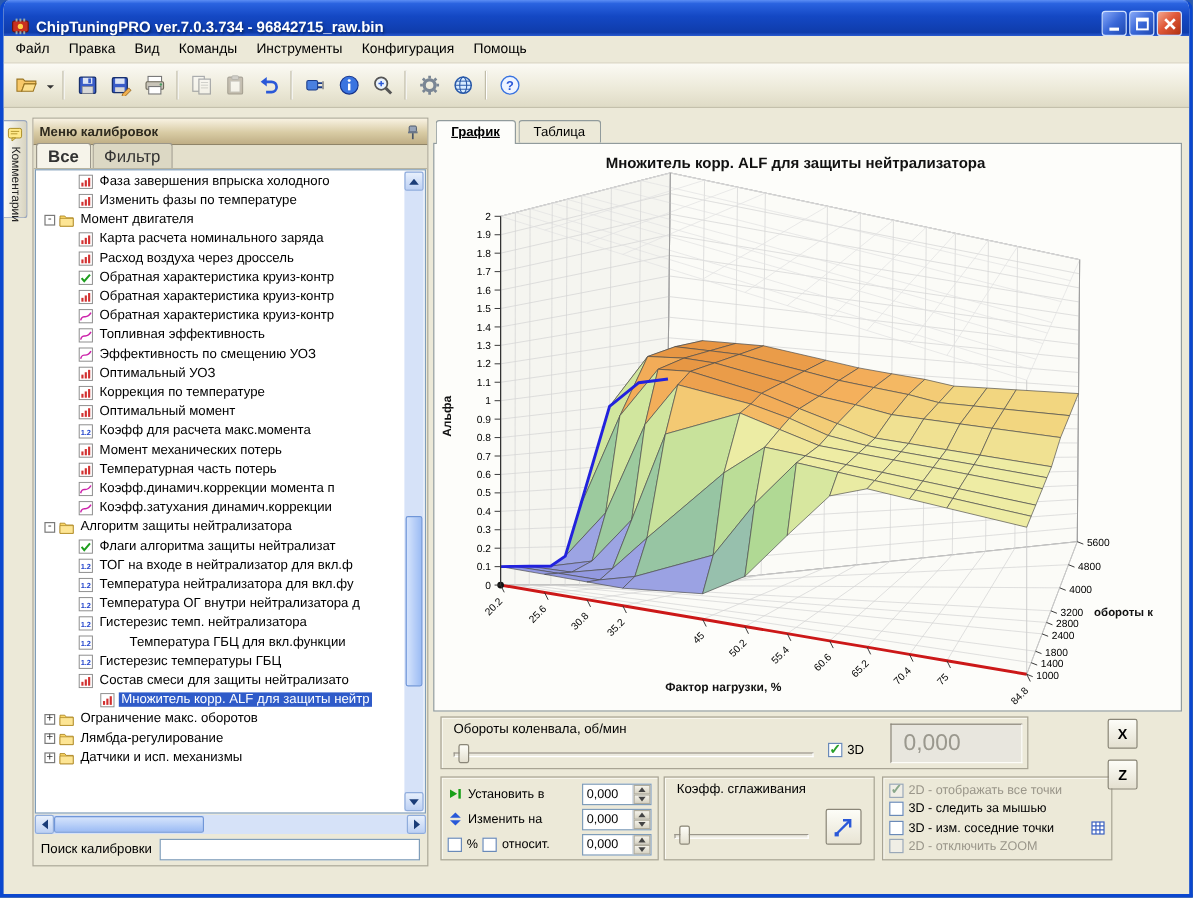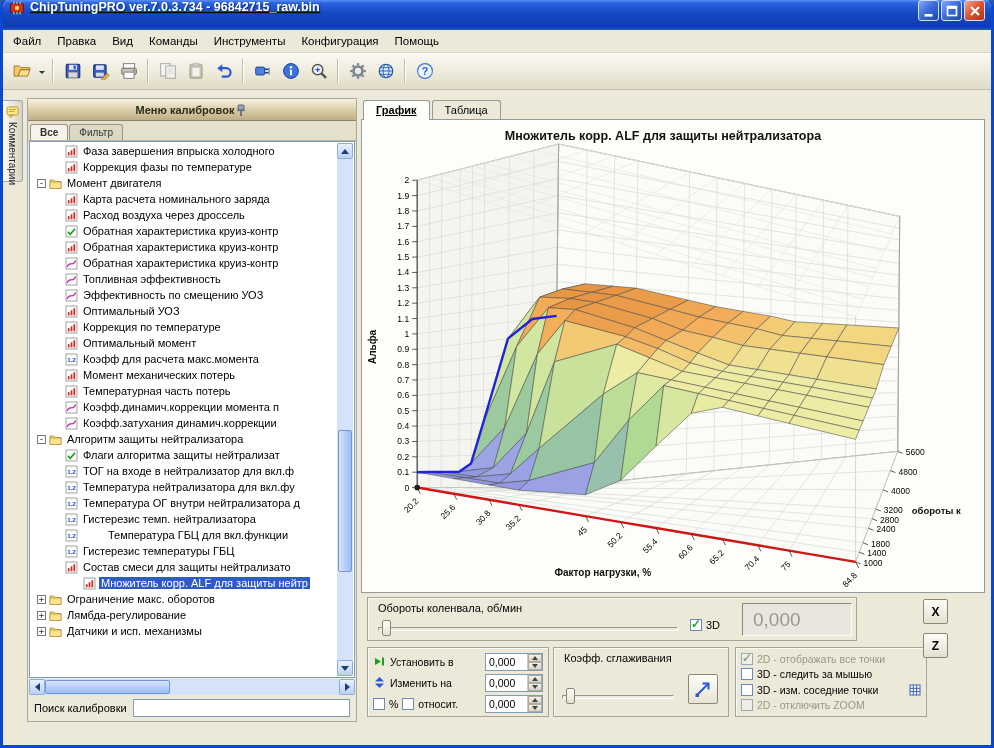--- a/index.html
+++ b/index.html
@@ -1,37 +1,37 @@
 <!DOCTYPE html>
 <html><head>
 <meta charset="utf-8">
 <style>
   html,body{margin:0;padding:0;background:#2a5ab0;font-family:"Liberation Sans",sans-serif;}
   .window{position:relative;width:994px;height:748px;box-sizing:border-box;border:3px solid #0b47cf;border-top:none;border-radius:8px 8px 0 0;overflow:hidden;background:#ece9d8;display:flex;flex-direction:column;}
-  .titlebar{height:30px;flex:0 0 30px;background:linear-gradient(180deg,#5c8ef4 0%,#2a63e0 10%,#1448c4 45%,#0f3cab 90%,#2a5ad0 100%);display:flex;align-items:flex-start;padding:0 6px;gap:5px;text-decoration:underline;}
+  .titlebar{height:30px;flex:0 0 30px;background:linear-gradient(180deg,#5c8ef4 0%,#2a63e0 10%,#1448c4 45%,#0f3cab 90%,#2a5ad0 100%);display:flex;align-items:flex-end;padding:0 6px;gap:5px;}
   .title-text{color:#fff;font-weight:bold;font-size:12.5px;text-shadow:1px 1px 2px #0a2a70;flex:1;white-space:nowrap;overflow:hidden;}
   .win-buttons{display:flex;gap:2px;}
   .winbtn{width:21px;height:21px;border-radius:3px;border:1px solid #cfe0ff;display:flex;align-items:center;justify-content:center;box-sizing:border-box;}
   .winbtn.min,.winbtn.max{background:linear-gradient(135deg,#86a8f8 0%,#3a68d8 50%,#1e48b0 100%);}
   .winbtn.close{background:linear-gradient(135deg,#f4a890 0%,#e05838 45%,#b03010 100%);}
   .menubar{height:22px;flex:0 0 22px;display:flex;align-items:center;background:#ece9d8;border-bottom:1px solid #d8d4c4;padding-left:2px;}
   .menu-item{font-size:11.5px;padding:3px 8px;color:#000;}
   .toolbar{height:36px;flex:0 0 36px;display:flex;align-items:center;background:linear-gradient(180deg,#fbfaf4 0%,#ece9d8 60%,#dfdbc6 100%);border-bottom:1px solid #c4c0ac;padding:0 5px;gap:1px;}
   .tbtn{width:27px;height:27px;display:flex;align-items:center;justify-content:center;border-radius:2px;}
   .tbtn.disabled{opacity:.45;filter:grayscale(.8);}
   .tsep{width:1px;height:24px;background:#c0bca8;border-right:1px solid #fff;margin:0 4px;}
   .tdrop{width:11px;height:27px;display:flex;align-items:center;justify-content:center;}
   .tdrop::after{content:"";border:3.5px solid transparent;border-top-color:#333;margin-top:6px;}
   .workarea{flex:1;position:relative;}
   .side-tab{position:absolute;left:0;top:10px;width:20px;height:82px;background:linear-gradient(90deg,#fdfcf6,#d8d4c0);border:1px solid #9aa6bc;border-left:none;border-radius:0 3px 3px 0;display:flex;flex-direction:column;align-items:center;padding-top:4px;gap:4px;box-sizing:border-box;}
   .side-text{writing-mode:vertical-rl;font-size:10px;color:#222;}
   .calib-panel{position:absolute;left:24px;top:8px;width:330px;height:624px;display:flex;flex-direction:column;background:#ece9d8;border:1px solid #aca899;box-sizing:border-box;}
-  .calib-header{height:21px;flex:0 0 21px;background:linear-gradient(180deg,#f8f2e2 0%,#d8cba4 55%,#bfae85 100%);border-bottom:1px solid #8f8468;display:flex;align-items:center;justify-content:center;padding:0 5px;font-size:11px;font-weight:bold;color:#2e2a1e;}
+  .calib-header{height:21px;flex:0 0 21px;background:linear-gradient(180deg,#f8f2e2 0%,#d8cba4 55%,#bfae85 100%);border-bottom:1px solid #8f8468;display:flex;align-items:center;justify-content:space-between;padding:0 5px;font-size:11px;font-weight:bold;color:#2e2a1e;}
   .calib-tabs{height:19px;flex:0 0 19px;display:flex;align-items:flex-end;padding-left:2px;background:#e4e0cc;border-bottom:1px solid #b8b4a0;}
-  .ctab{font-size:10px;padding:2px 9px;border:1px solid #9a968a;border-bottom:none;border-radius:3px 3px 0 0;background:#dcd8c4;margin-right:1px;color:#333;}
+  .ctab{font-size:14px;padding:2px 9px;border:1px solid #9a968a;border-bottom:none;border-radius:3px 3px 0 0;background:#dcd8c4;margin-right:1px;color:#333;}
   .ctab.active{background:#f6f4ea;font-weight:bold;}
   .tree-wrap{flex:1;position:relative;background:#fff;border:1px solid #7f9db9;margin:0 1px;overflow:hidden;}
   .tree{position:absolute;top:1px;left:1px;right:17px;bottom:0;overflow:hidden;}
   .trow{height:16px;display:flex;align-items:center;font-size:11px;white-space:nowrap;color:#000;box-sizing:border-box;}
   .trow .exp{width:9px;height:9px;flex:0 0 9px;border:1px solid #7a7a7a;background:#fff;font-size:9px;line-height:7px;text-align:center;margin-right:3px;box-sizing:border-box;color:#333;font-family:"DejaVu Sans Mono",monospace;}
   .trow .ticon{flex:0 0 13px;margin-right:3px;display:flex;}
   .trow .tlabel{padding:0 2px;}
   .trow.selected .tlabel{background:#2f5bc9;color:#fff;}
   .vscroll{position:absolute;top:1px;bottom:1px;right:1px;width:16px;background:#d6e2f8;display:flex;flex-direction:column;}
   .sbtn{height:16px;flex:0 0 16px;width:16px;background:linear-gradient(180deg,#e8f0fc,#bcd0f4);border:1px solid #8facdc;box-sizing:border-box;border-radius:2px;display:flex;align-items:center;justify-content:center;}
@@ -331,21 +331,21 @@
             </div>
             <div class="trow" style="padding-left: 34px;">
               <span class="ticon">
                 <svg width="13" height="13" viewBox="0 0 13 13">
                   <rect x="1" y="1" width="11" height="11" fill="#fff" stroke="#8a8a8a" stroke-width=".8"></rect>
                   <rect x="2.8" y="7.2" width="1.8" height="3.2" fill="#d23030"></rect>
                   <rect x="5.6" y="5.2" width="1.8" height="5.2" fill="#d23030"></rect>
                   <rect x="8.4" y="3.2" width="1.8" height="7.2" fill="#d23030"></rect>
                 </svg>
               </span>
-              <span class="tlabel">Коррекция фазы по температуре</span>
+              <span class="tlabel">Изменить фазы по температуре</span>
             </div>
             <div class="trow" style="padding-left: 6px;">
               <span class="exp">-</span>
               <span class="ticon">
                 <svg width="13" height="13" viewBox="0 0 13 13">
                   <path d="M1 3h4l1.2 1.5H12v7H1z" fill="#fbd768" stroke="#a8821e" stroke-width=".7"></path>
                   <path d="M1 5h11v6.5H1z" fill="#fde594" stroke="#a8821e" stroke-width=".6"></path>
                 </svg>
               </span>
               <span class="tlabel">Момент двигателя</span>

